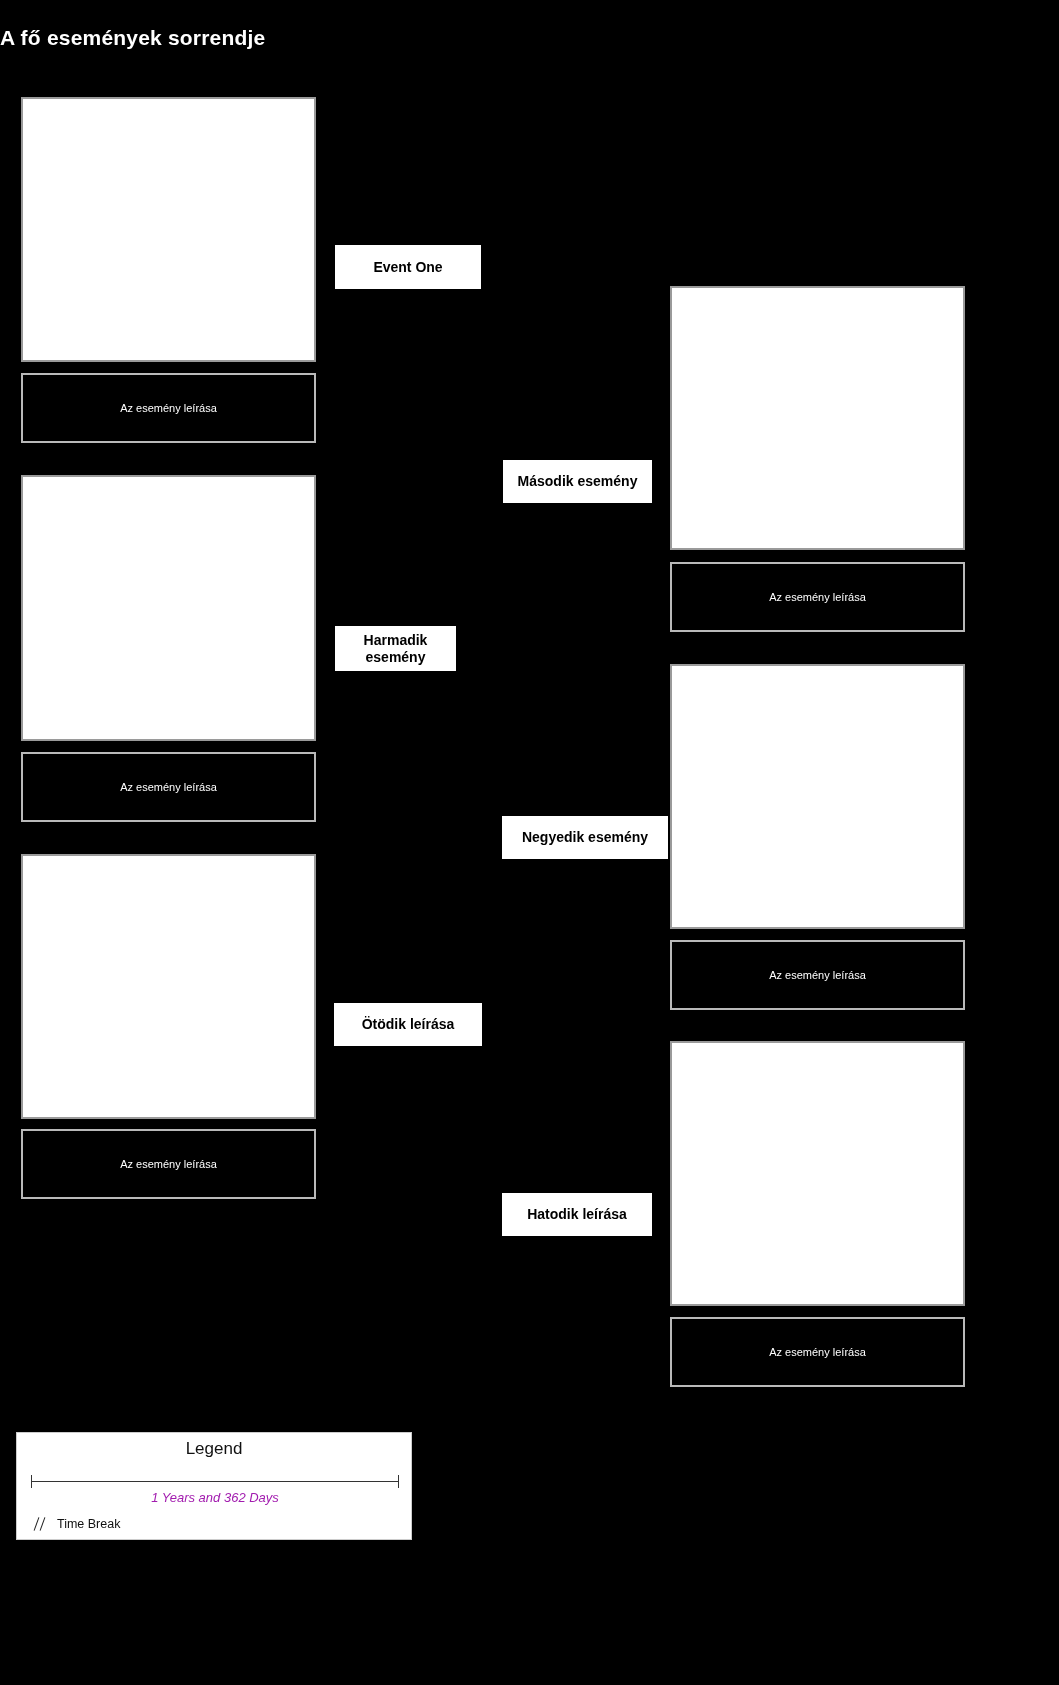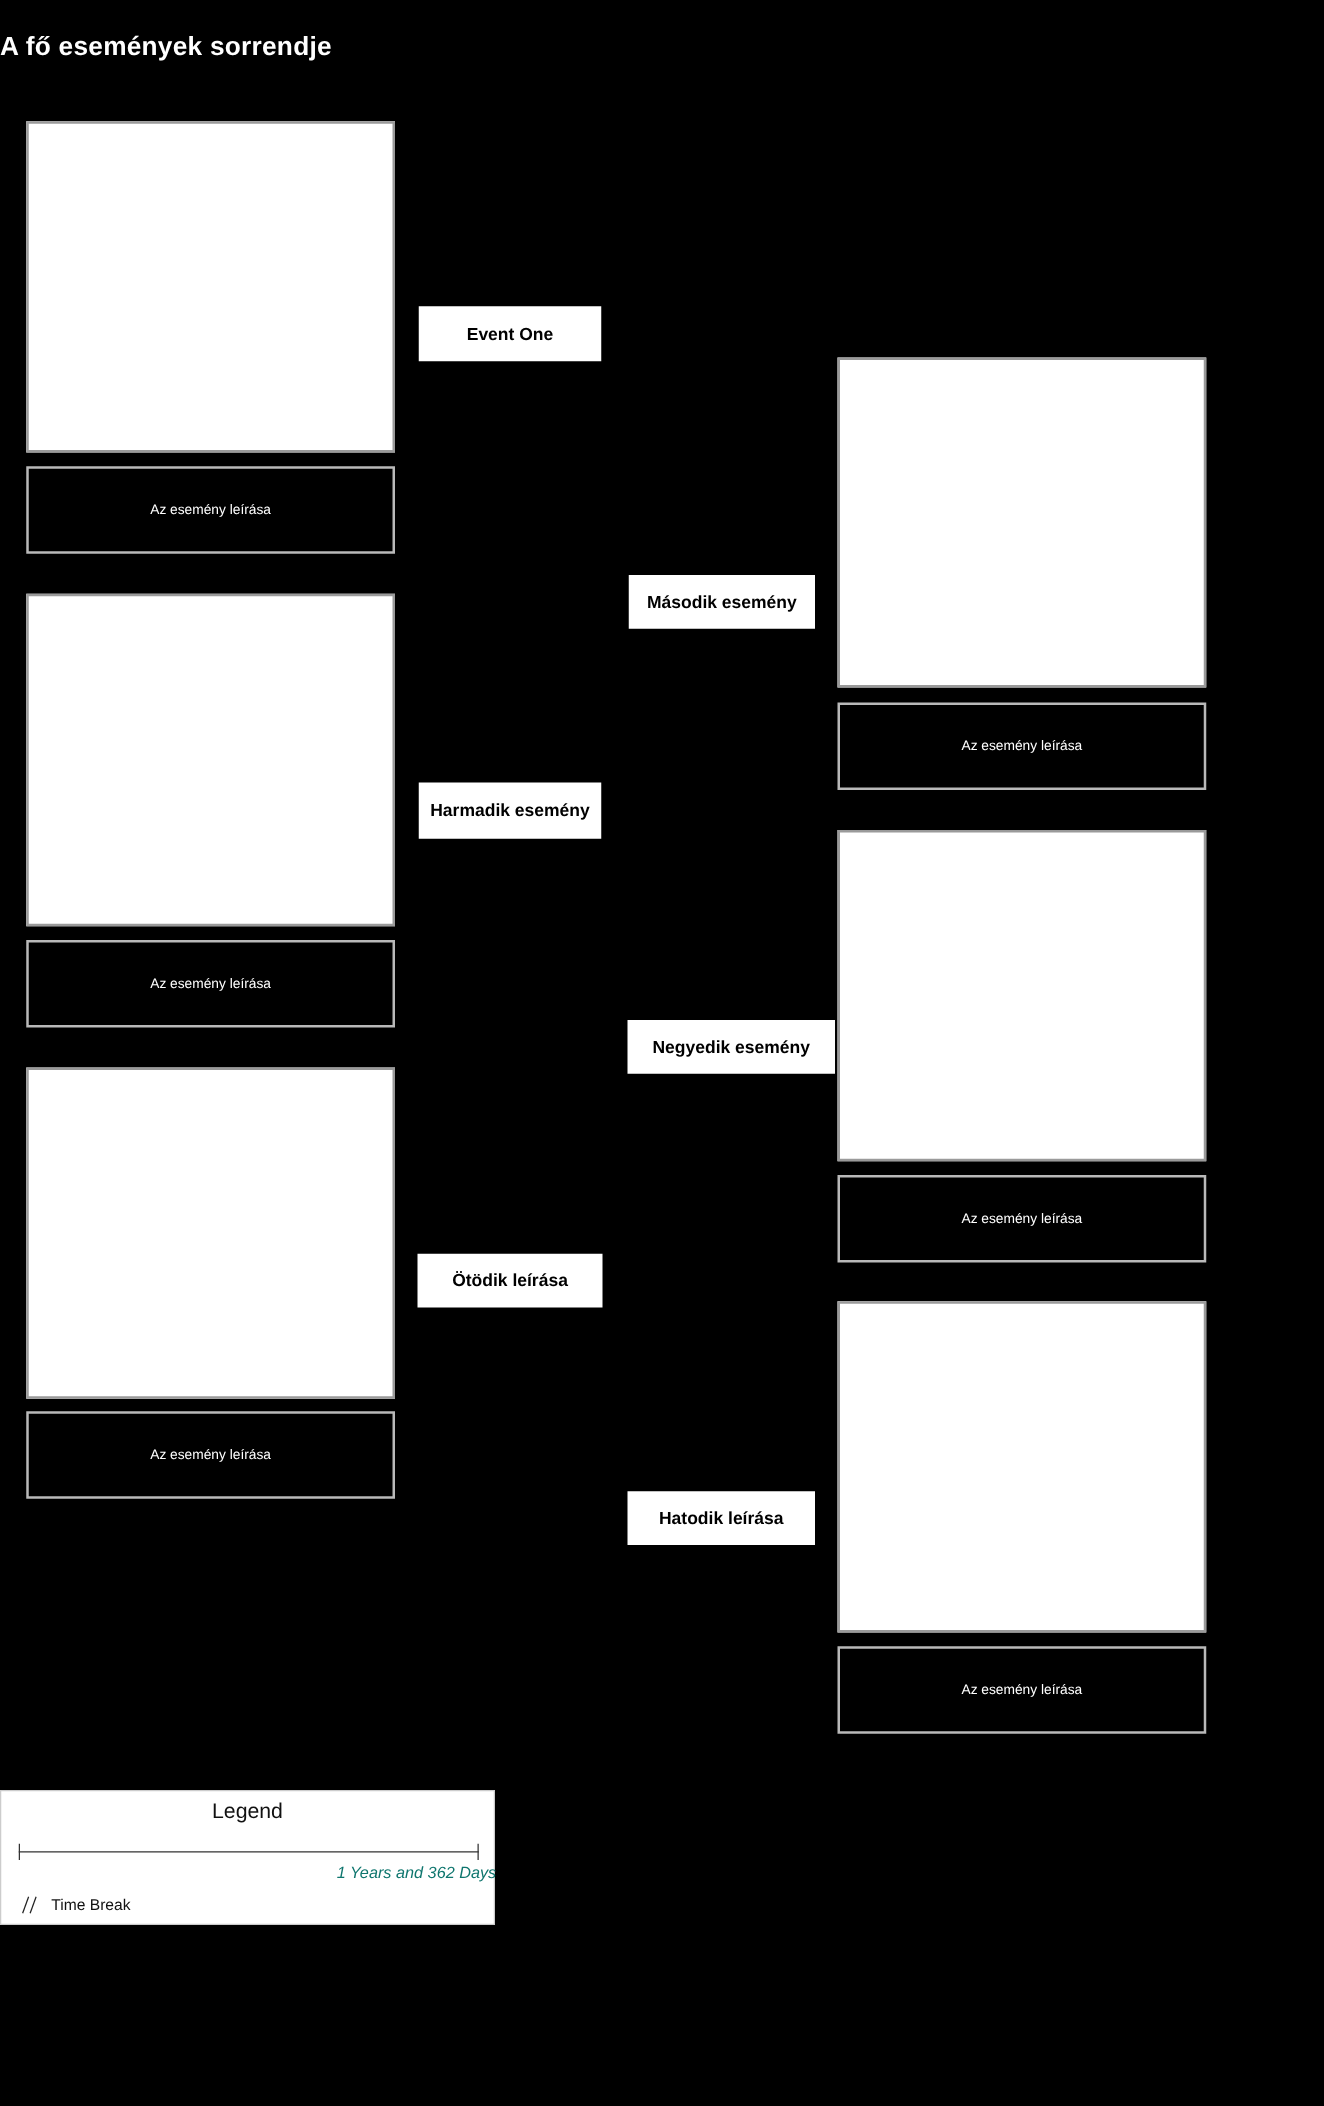--- a/index.html
+++ b/index.html
@@ -70,21 +70,21 @@
     justify-content: center;
     text-align: center;
     line-height: 1.15;
     box-sizing: border-box;
     padding: 14px 8px;
   }
 
   
   .legend {
     position: absolute;
-    left: 0;
+    left: 16px;
     top: 1432px;
     width: 396px;
     height: 108px;
     background: #ffffff;
     border: 1px solid #cccccc;
     box-sizing: border-box;
   }
   .legend-title {
     position: absolute;
     left: 0; top: 6px;
@@ -115,24 +115,24 @@
     height: 13px;
     background: #333333;
   }
   .legend-ruler .cap.left { left: 0; }
   .legend-ruler .cap.right { right: 0; }
   .legend-span {
     position: absolute;
     left: 0;
     top: 57px;
     width: 396px;
-    text-align: right;
+    text-align: center;
     font-size: 13px;
     font-style: italic;
-    color: #0f766e;
+    color: #a21caf;
   }
   .legend-break-row {
     position: absolute;
     left: 14px;
     top: 84px;
     display: flex;
     align-items: center;
     gap: 8px;
   }
   .break-glyph {
@@ -162,21 +162,21 @@
 <div class="canvas">
 
   <div class="title">A fő események sorrendje</div>
 
   <div class="img-box" style="left:21px; top:97px; width:295px; height:265px;"></div>
   <div class="desc-box" style="left:21px; top:373px; width:295px; height:70px;">Az esemény leírása</div>
   <div class="event-label" style="left:335px; top:245px; width:146px; height:44px;">Event One</div>
 
   <div class="img-box" style="left:21px; top:475px; width:295px; height:266px;"></div>
   <div class="desc-box" style="left:21px; top:752px; width:295px; height:70px;">Az esemény leírása</div>
-  <div class="event-label" style="left:335px; top:626px; width:146px; height:45px;">Harmadik esemény</div>
+  <div class="event-label" style="left:335px; top:626px; width:121px; height:45px;">Harmadik esemény</div>
 
   <div class="img-box" style="left:21px; top:854px; width:295px; height:265px;"></div>
   <div class="desc-box" style="left:21px; top:1129px; width:295px; height:70px;">Az esemény leírása</div>
   <div class="event-label" style="left:334px; top:1003px; width:148px; height:43px;">Ötödik leírása</div>
 
   <div class="img-box" style="left:670px; top:286px; width:295px; height:264px;"></div>
   <div class="desc-box" style="left:670px; top:562px; width:295px; height:70px;">Az esemény leírása</div>
   <div class="event-label" style="left:503px; top:460px; width:149px; height:43px;">Második esemény</div>
 
   <div class="img-box" style="left:670px; top:664px; width:295px; height:265px;"></div>

